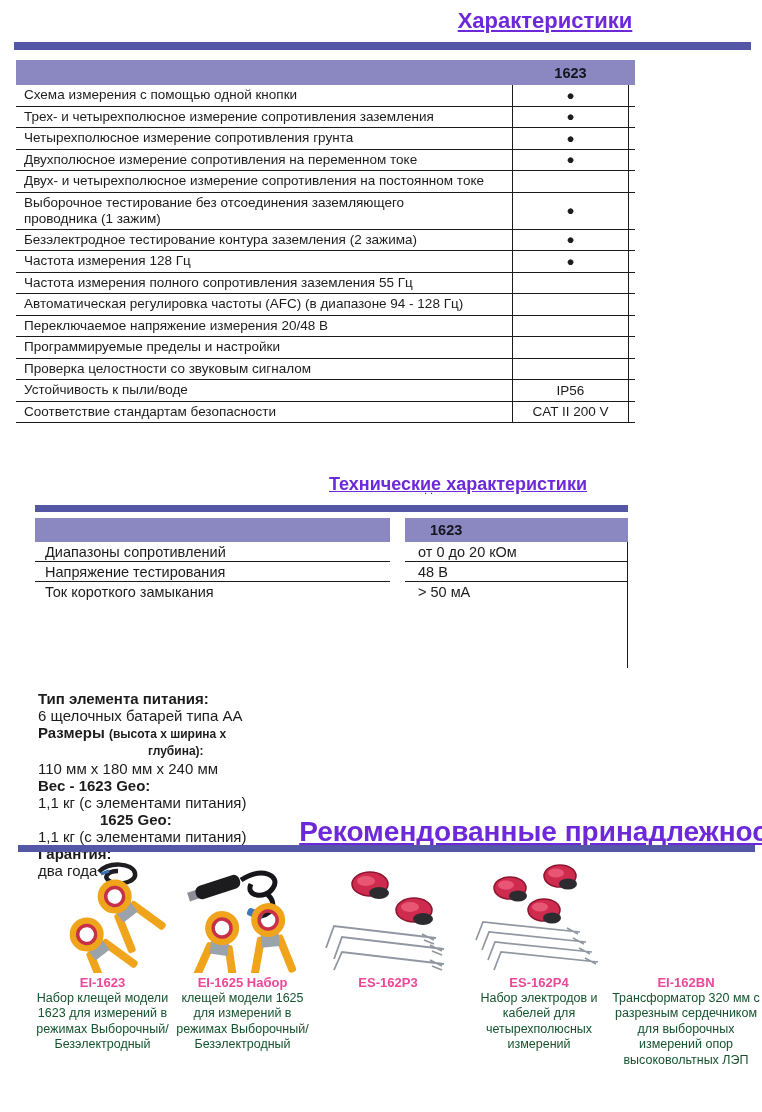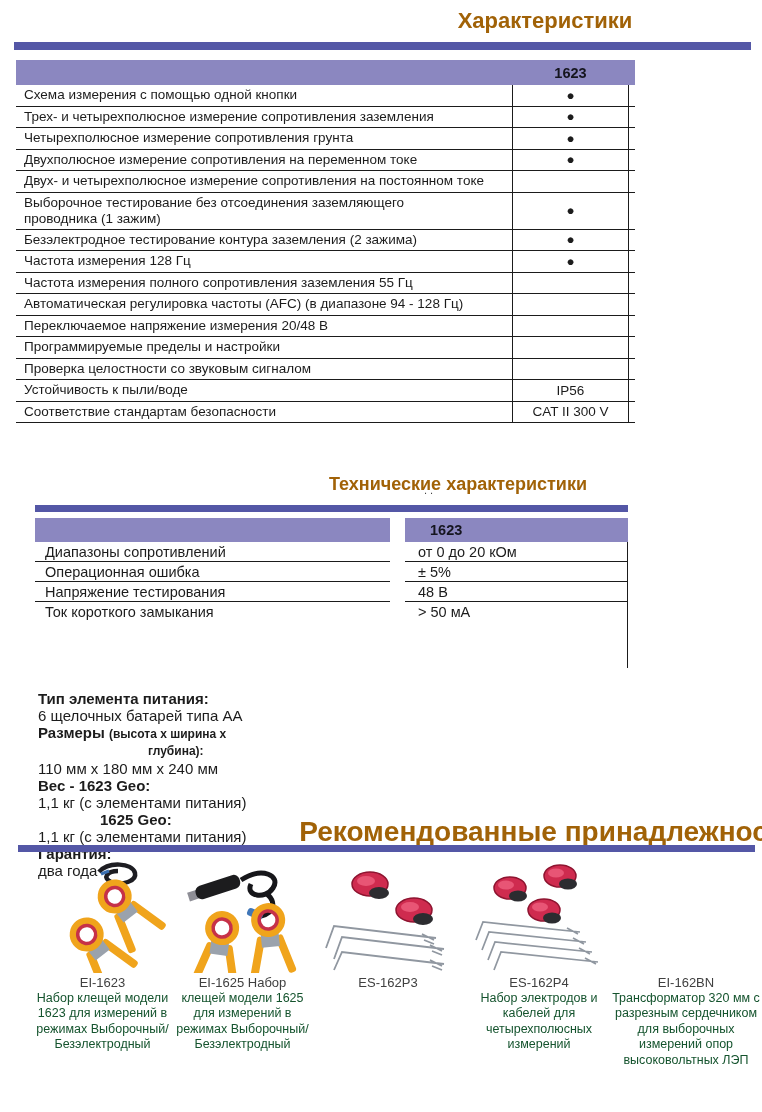--- a/index.html
+++ b/index.html
@@ -1,19 +1,19 @@
 <!DOCTYPE html>
 <html><head>
 <meta charset="utf-8">
 <style>
   html,body{margin:0;padding:0;background:#fff;}
   .page{position:relative;width:762px;height:1112px;background:#fff;overflow:hidden;
         font-family:"Liberation Sans","DejaVu Sans",sans-serif;color:#1c1c1c;}
   .sec-title{position:absolute;transform:translateX(-50%);white-space:nowrap;
-             font-weight:bold;color:#a16207;}
+             font-weight:bold;color:#6d28d9;text-decoration:underline;}
   .rule{position:absolute;background:#5457a6;}
   
   .t1{position:absolute;left:16px;top:60px;width:619px;}
   .t1-head{position:relative;height:25px;background:#8b87c0;}
   .t1-head .model{position:absolute;left:496px;width:117px;top:0;height:25px;
                   display:flex;align-items:center;justify-content:center;
                   font-weight:bold;font-size:14.5px;color:#15151f;}
   .t1row{display:flex;align-items:stretch;border-bottom:1.4px solid #1b1b1b;
          min-height:21.5px;padding-right:6px;box-sizing:border-box;}
   .t1lab{width:496px;box-sizing:border-box;padding:2px 10px 2px 8px;
@@ -44,21 +44,21 @@
   .spec-line{display:flex;min-height:17px;line-height:17px;flex-direction:column;}
   .spec-lab{width:210px;font-weight:bold;box-sizing:border-box;}
   .spec-val{flex:1;}
   .spec-small{font-size:12px;font-weight:bold;}
   .ind110{padding-left:110px;}
   .ind62{padding-left:62px;}
   .artifact{position:absolute;color:#444;font-size:11px;letter-spacing:3px;}
   
   .product{position:absolute;top:858px;text-align:center;}
   .p-img{height:117px;display:flex;align-items:flex-start;justify-content:center;}
-  .p-title{font-weight:normal;font-size:13px;line-height:15.5px;color:#404040;}
+  .p-title{font-weight:bold;font-size:13px;line-height:15.5px;color:#ec4899;}
   .p-desc{font-size:12.5px;line-height:15.5px;color:#14532d;}
 </style>
 </head>
 <body>
 
 <div class="page">
 
   <div class="sec-title" style="left:545px;top:8px;font-size:22px;">Характеристики</div>
   <div class="rule" style="left:14px;top:42px;width:737px;height:8px;"></div>
 
@@ -118,44 +118,39 @@
     <div class="t1row">
       <div class="t1lab">Проверка целостности со звуковым сигналом</div>
       <div class="t1val"></div>
     </div>
     <div class="t1row">
       <div class="t1lab">Устойчивость к пыли/воде</div>
       <div class="t1val">IP56</div>
     </div>
     <div class="t1row">
       <div class="t1lab">Соответствие стандартам безопасности</div>
-      <div class="t1val">CAT II 300 V</div>
+      <div class="t1val">CAT II 200 V</div>
     </div>
   </div>
 
   <div class="artifact" style="left:424px;top:484px;">..</div>
   <div class="sec-title" style="left:458px;top:474px;font-size:18px;">Технические характеристики</div>
   <div class="rule" style="left:35px;top:505px;width:593px;height:7px;"></div>
 
   <div class="t2">
     <div class="t2-head">
       <div class="lblk"></div>
       <div class="gap"></div>
       <div class="rblk">1623</div>
     </div>
     <div class="t2-vline"></div>
     <div class="t2row">
       <div class="t2lab">Диапазоны сопротивлений</div>
       <div class="t2gap"></div>
       <div class="t2val">от 0 до 20 кОм</div>
-    </div>
-    <div class="t2row">
-      <div class="t2lab">Операционная ошибка</div>
-      <div class="t2gap"></div>
-      <div class="t2val">± 5%</div>
     </div>
     <div class="t2row">
       <div class="t2lab">Напряжение тестирования</div>
       <div class="t2gap"></div>
       <div class="t2val">48 В</div>
     </div>
     <div class="t2row last">
       <div class="t2lab">Ток короткого замыкания</div>
       <div class="t2gap"></div>
       <div class="t2val">&gt; 50 мА</div>

